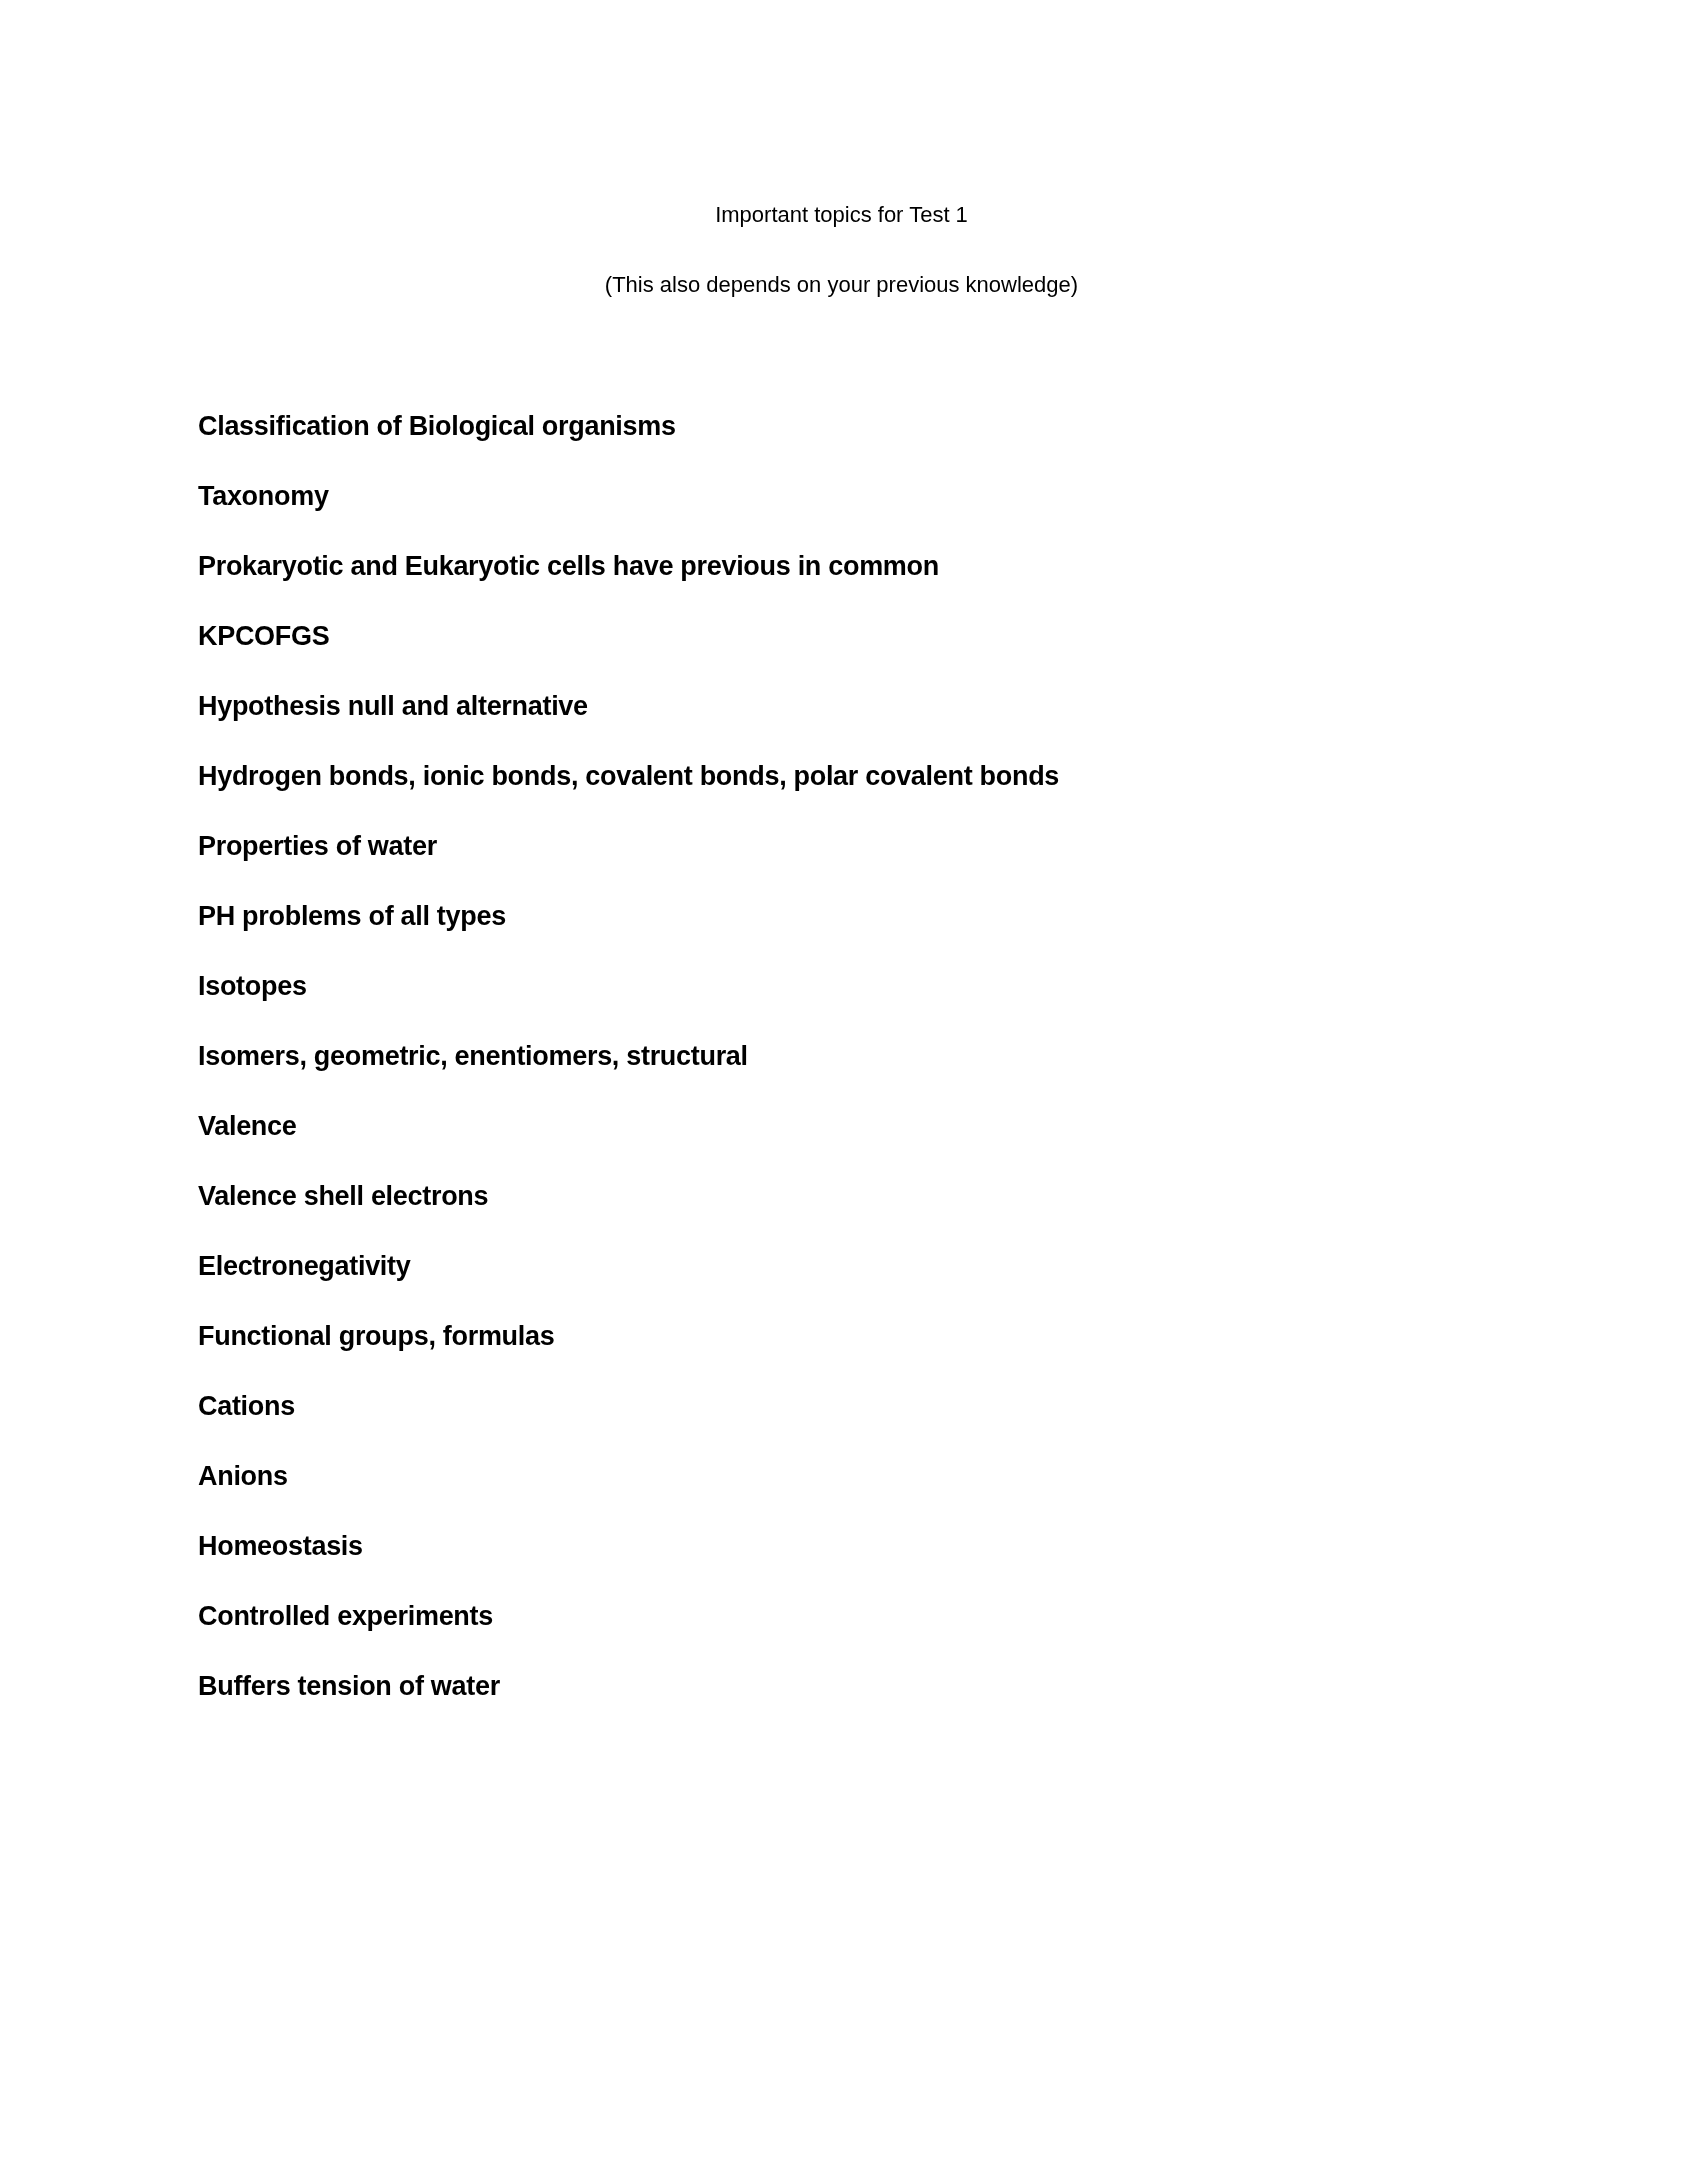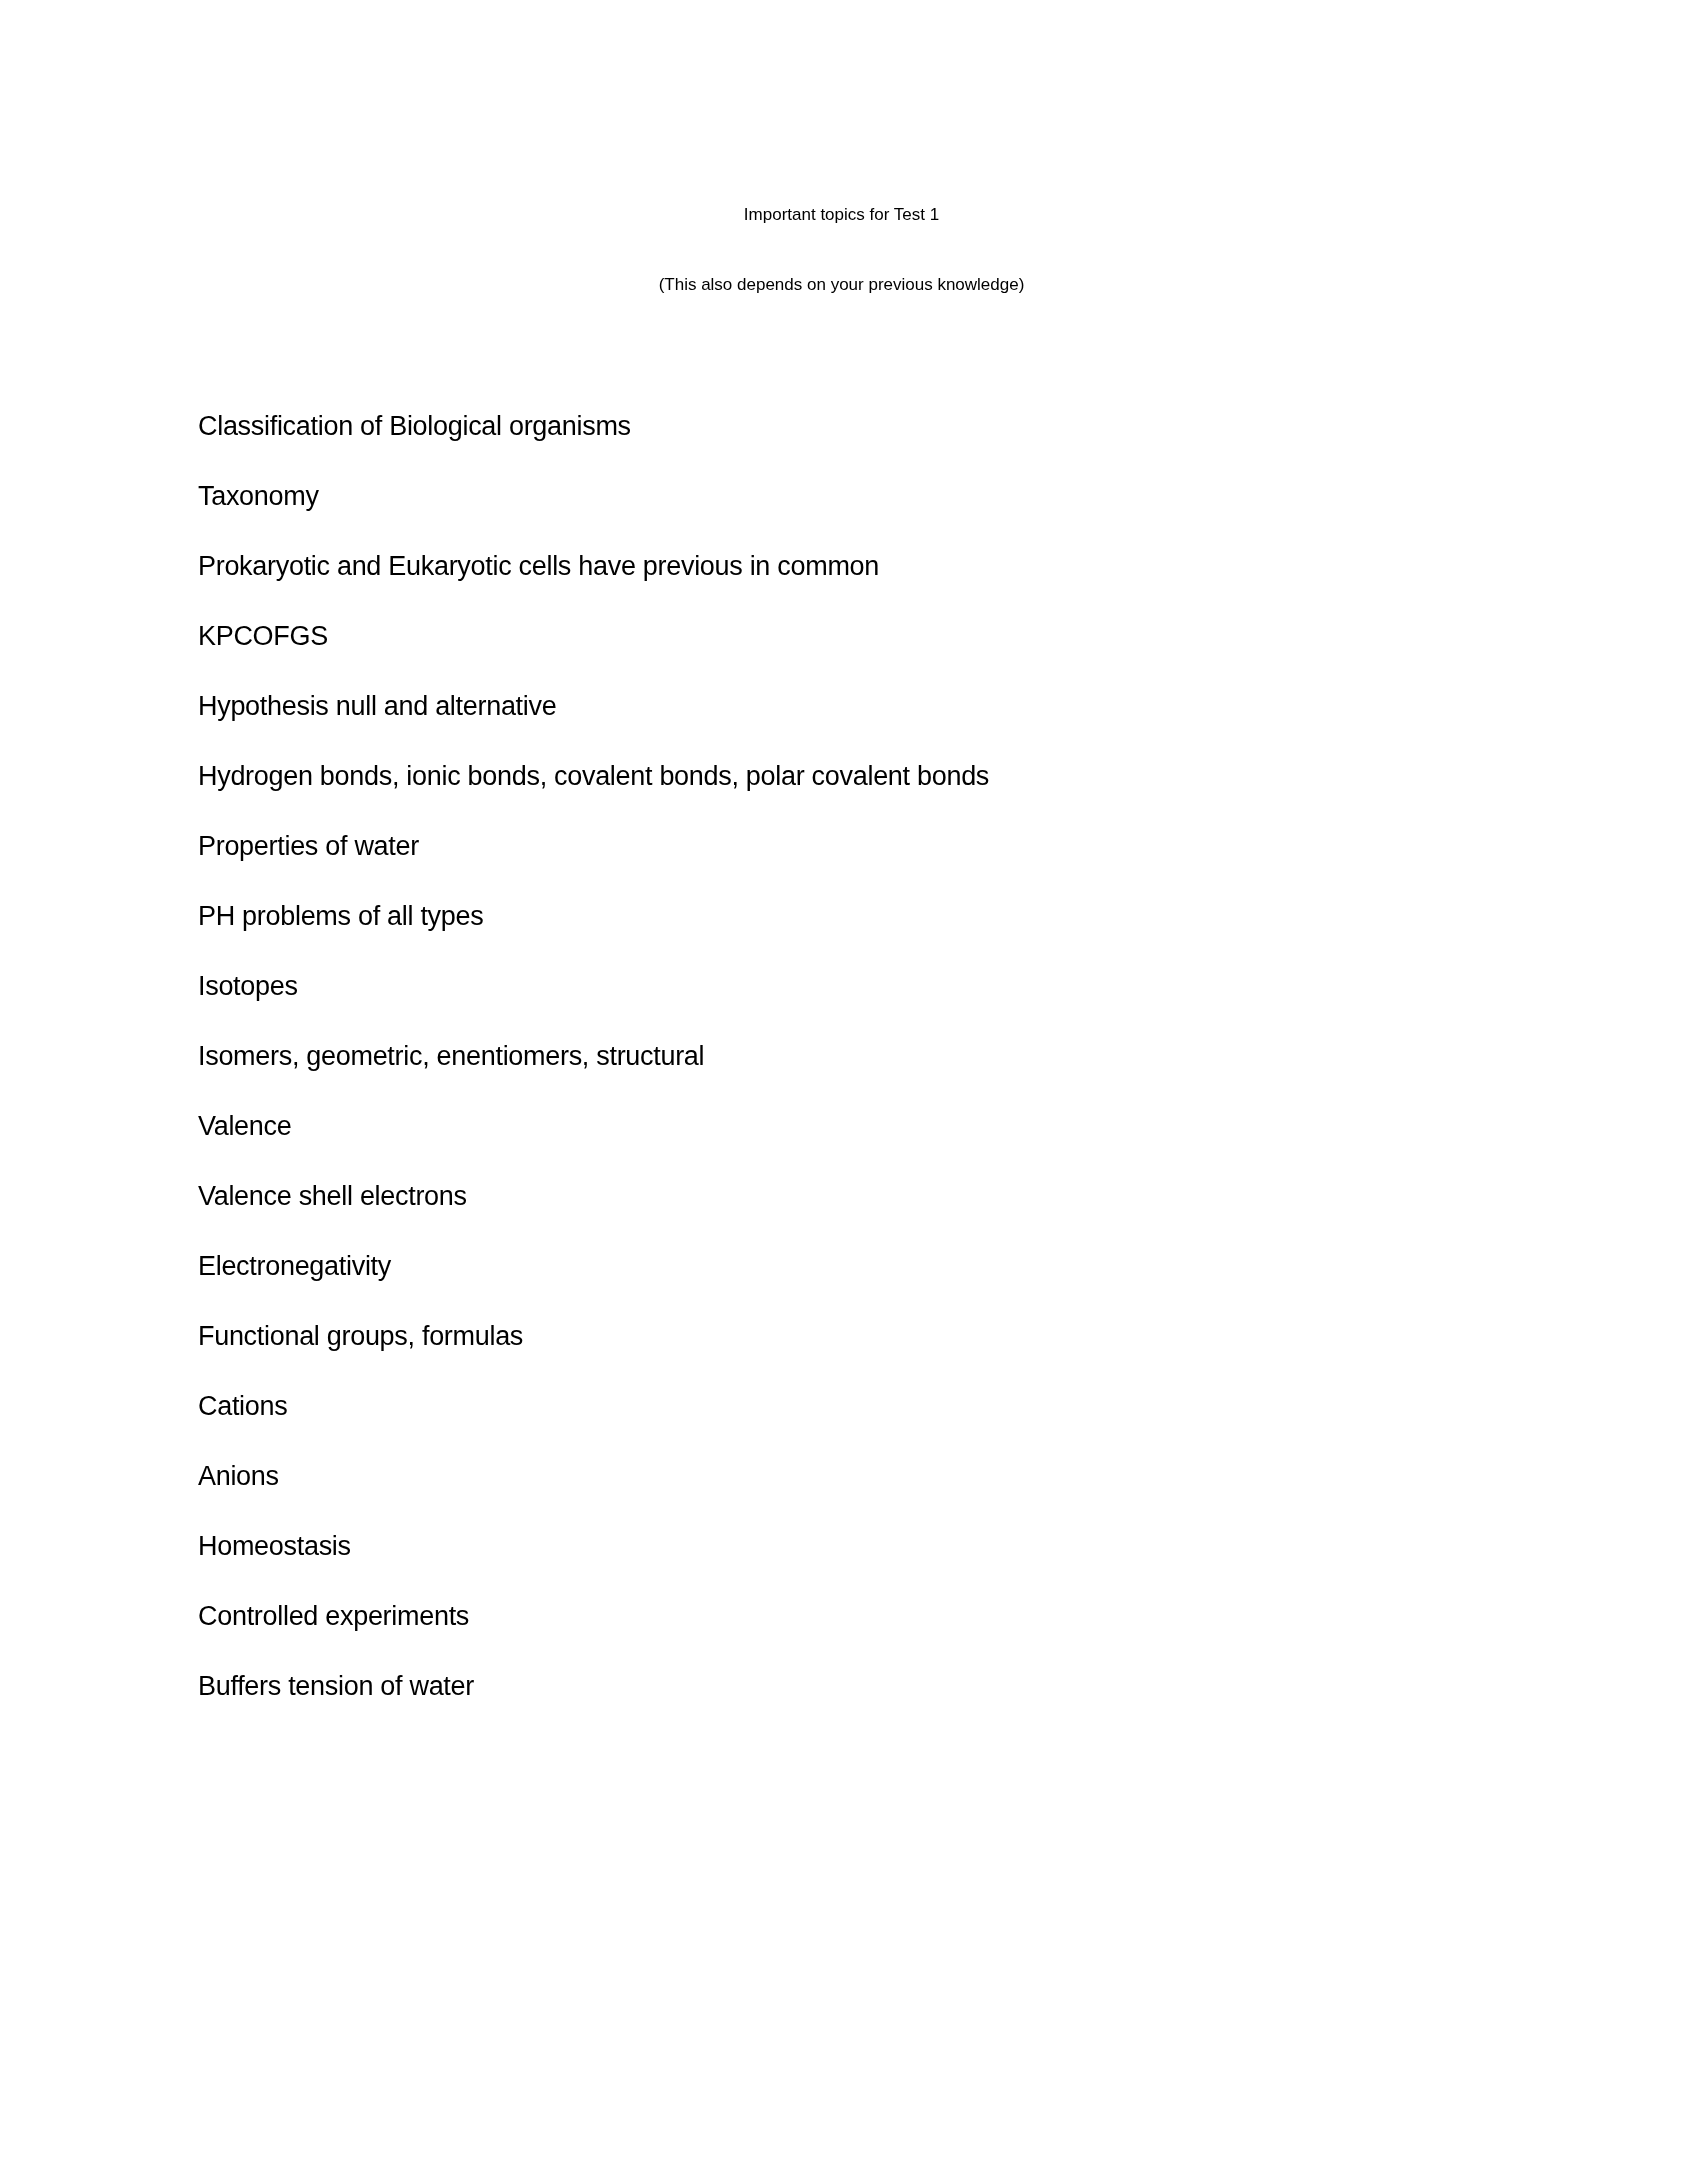--- a/index.html
+++ b/index.html
@@ -20,33 +20,34 @@
     left: 0; top: 0;
     width: 1683px;
     height: 2178px;
     background: #ffffff;
   }
   .heading {
     position: absolute;
     left: 0;
     width: 1683px;
     text-align: center;
-    font-size: 17px;
+    font-size: 22px;
     line-height: 34px;
     white-space: nowrap;
   }
   .title { top: 198px; }
   .subtitle { top: 268px; }
   .topic-list {
     position: absolute;
     left: 198px;
     top: 409px;
     margin: 0;
     padding: 0;
     list-style: none;
+    font-weight: bold;
   }
   .topic {
     font-size: 27px;
     line-height: 34px;
     height: 70px;
     white-space: nowrap;
     letter-spacing: -0.3px;
   }
 </style>
 </head>

